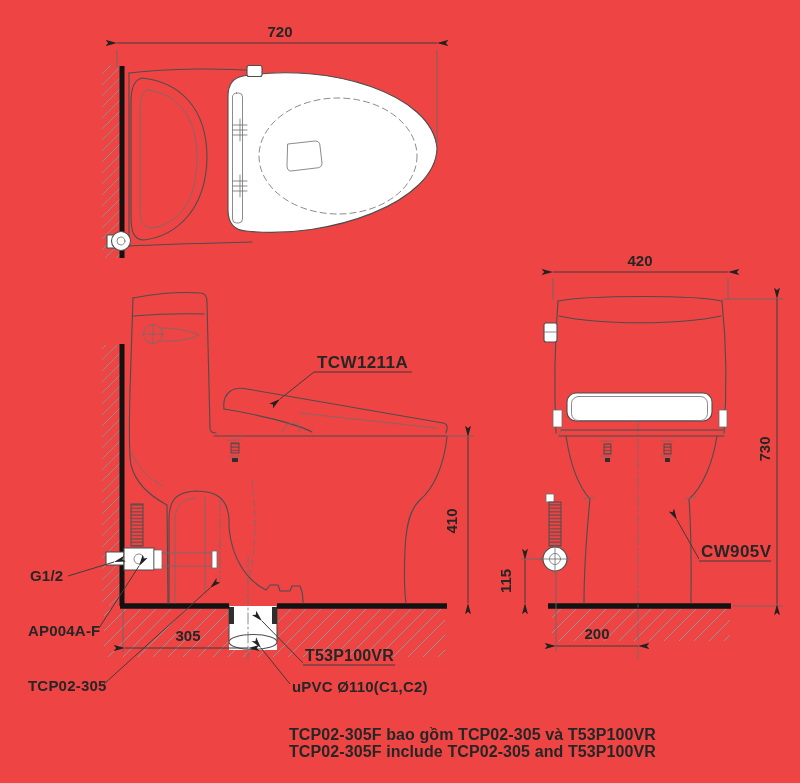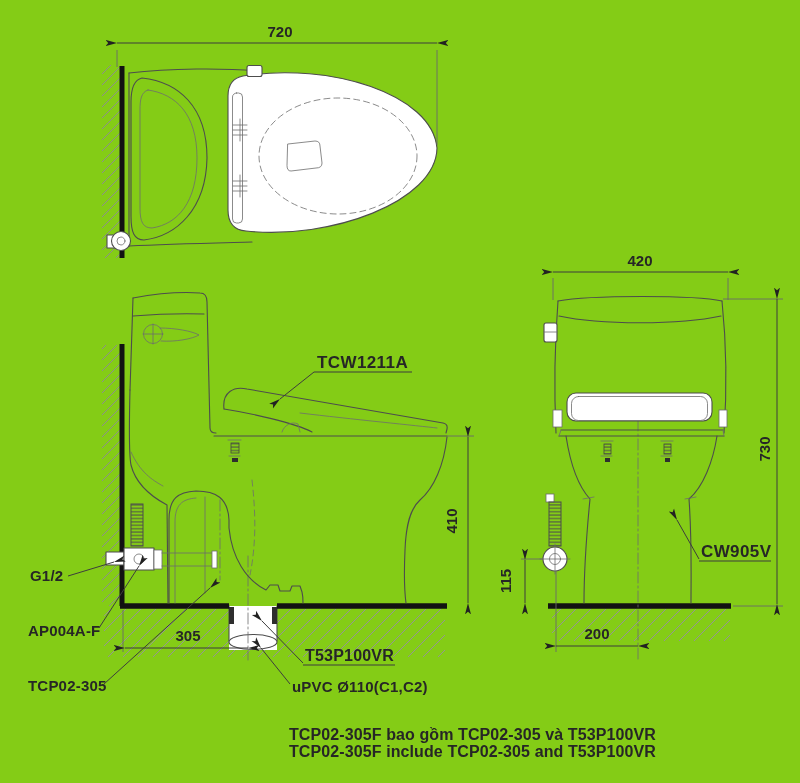--- a/index.html
+++ b/index.html
@@ -1,16 +1,16 @@
 <!DOCTYPE html>
 <html><head>
 <meta charset="utf-8">
 <style>
   html,body{margin:0;padding:0;background:#ffffff;}
-  #canvas{position:relative;width:800px;height:783px;background:#84cc16;overflow:hidden;
+  #canvas{position:relative;width:800px;height:783px;background:#ef4444;overflow:hidden;
           font-family:"Liberation Sans", sans-serif;}
   svg{display:block;}
   .ln{fill:none;stroke:#4d4d4d;stroke-width:1.1;stroke-linecap:round;stroke-linejoin:round;}
   .lnthin{fill:none;stroke:#6d6d6d;stroke-width:0.8;stroke-linecap:round;}
   .white{fill:#ffffff;}
   .heavy{stroke:#121212;stroke-width:5;fill:none;}
   .heavyf{stroke:#121212;stroke-width:5.5;fill:none;}
   .dim{fill:none;stroke:#3d3d3d;stroke-width:1;}
   .ext{fill:none;stroke:#6a6a6a;stroke-width:0.9;}
   .dash{stroke-dasharray:6 4;}

